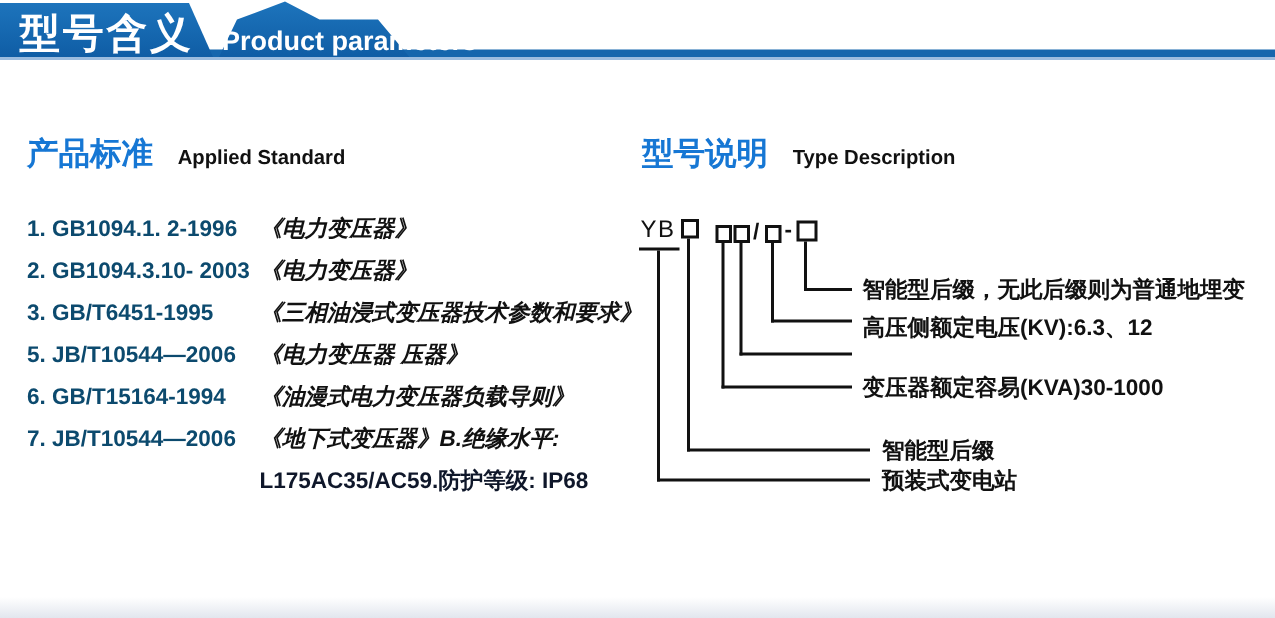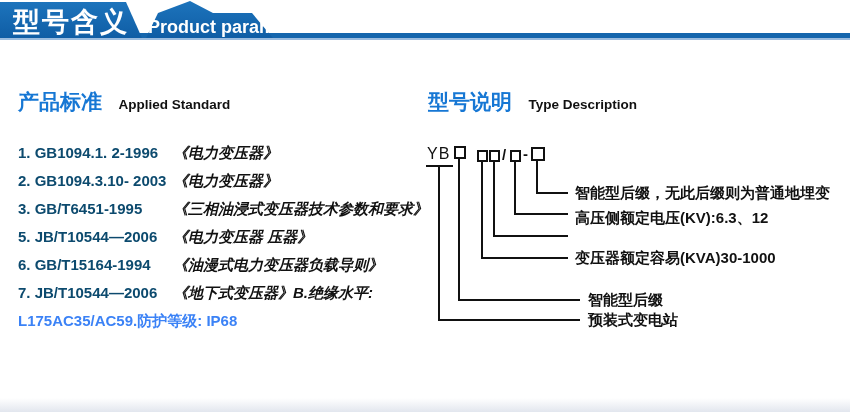--- a/index.html
+++ b/index.html
@@ -22,21 +22,21 @@
   }
   
   .sec-head{position:absolute;white-space:nowrap;}
   .sec-head .cn{font-size:21px;font-weight:bold;color:#1677d4;}
   .sec-head .en{font-size:13.5px;font-weight:600;color:#111111;margin-left:12px;}
   
   .std-list{position:absolute;left:18px;top:142px;width:410px;font-size:15px;}
   .std-row{height:28px;line-height:22px;white-space:nowrap;}
   .std-code{display:inline-block;min-width:155px;font-weight:600;color:#0c4a6e;}
   .std-title{font-weight:bold;color:#111111;font-style:italic;}
-  .std-cont{height:28px;line-height:22px;font-weight:600;color:#3b82f6;white-space:nowrap;}
+  .std-cont{margin-left:155px;height:28px;line-height:22px;font-weight:600;color:#0f172a;white-space:nowrap;}
   
   .diagram{position:absolute;left:425px;top:140px;width:425px;height:205px;}
   .diagram .abs{position:absolute;}
   .yb{font-size:16px;font-weight:normal;color:#111111;letter-spacing:1px;}
   .dbox{position:absolute;box-sizing:border-box;border:2px solid #111111;background:#ffffff;}
   .dsep{position:absolute;font-size:15px;font-weight:bold;color:#111111;}
   .dline{position:absolute;background:#111111;}
   .dlabel{position:absolute;font-size:15px;font-weight:bold;color:#111111;white-space:nowrap;}
   
   .bottom-fade{

